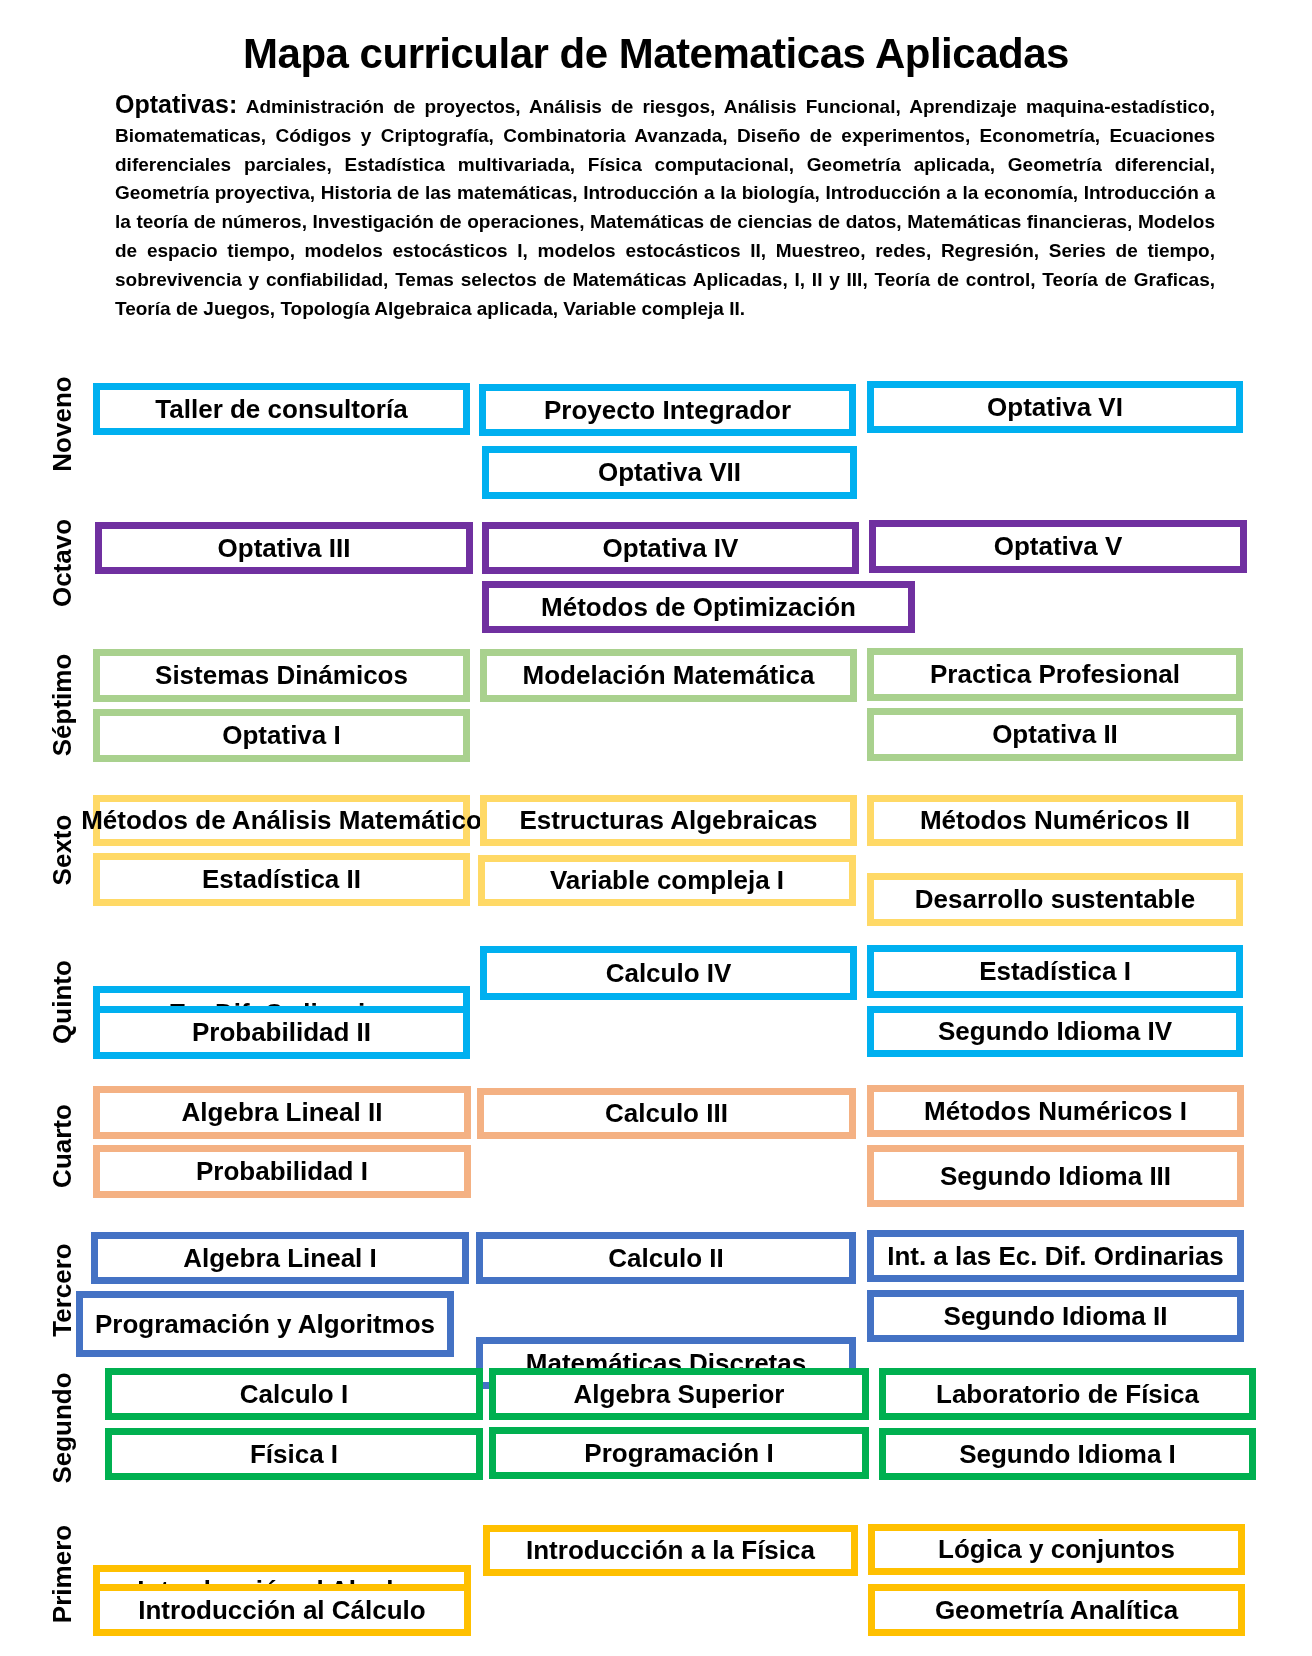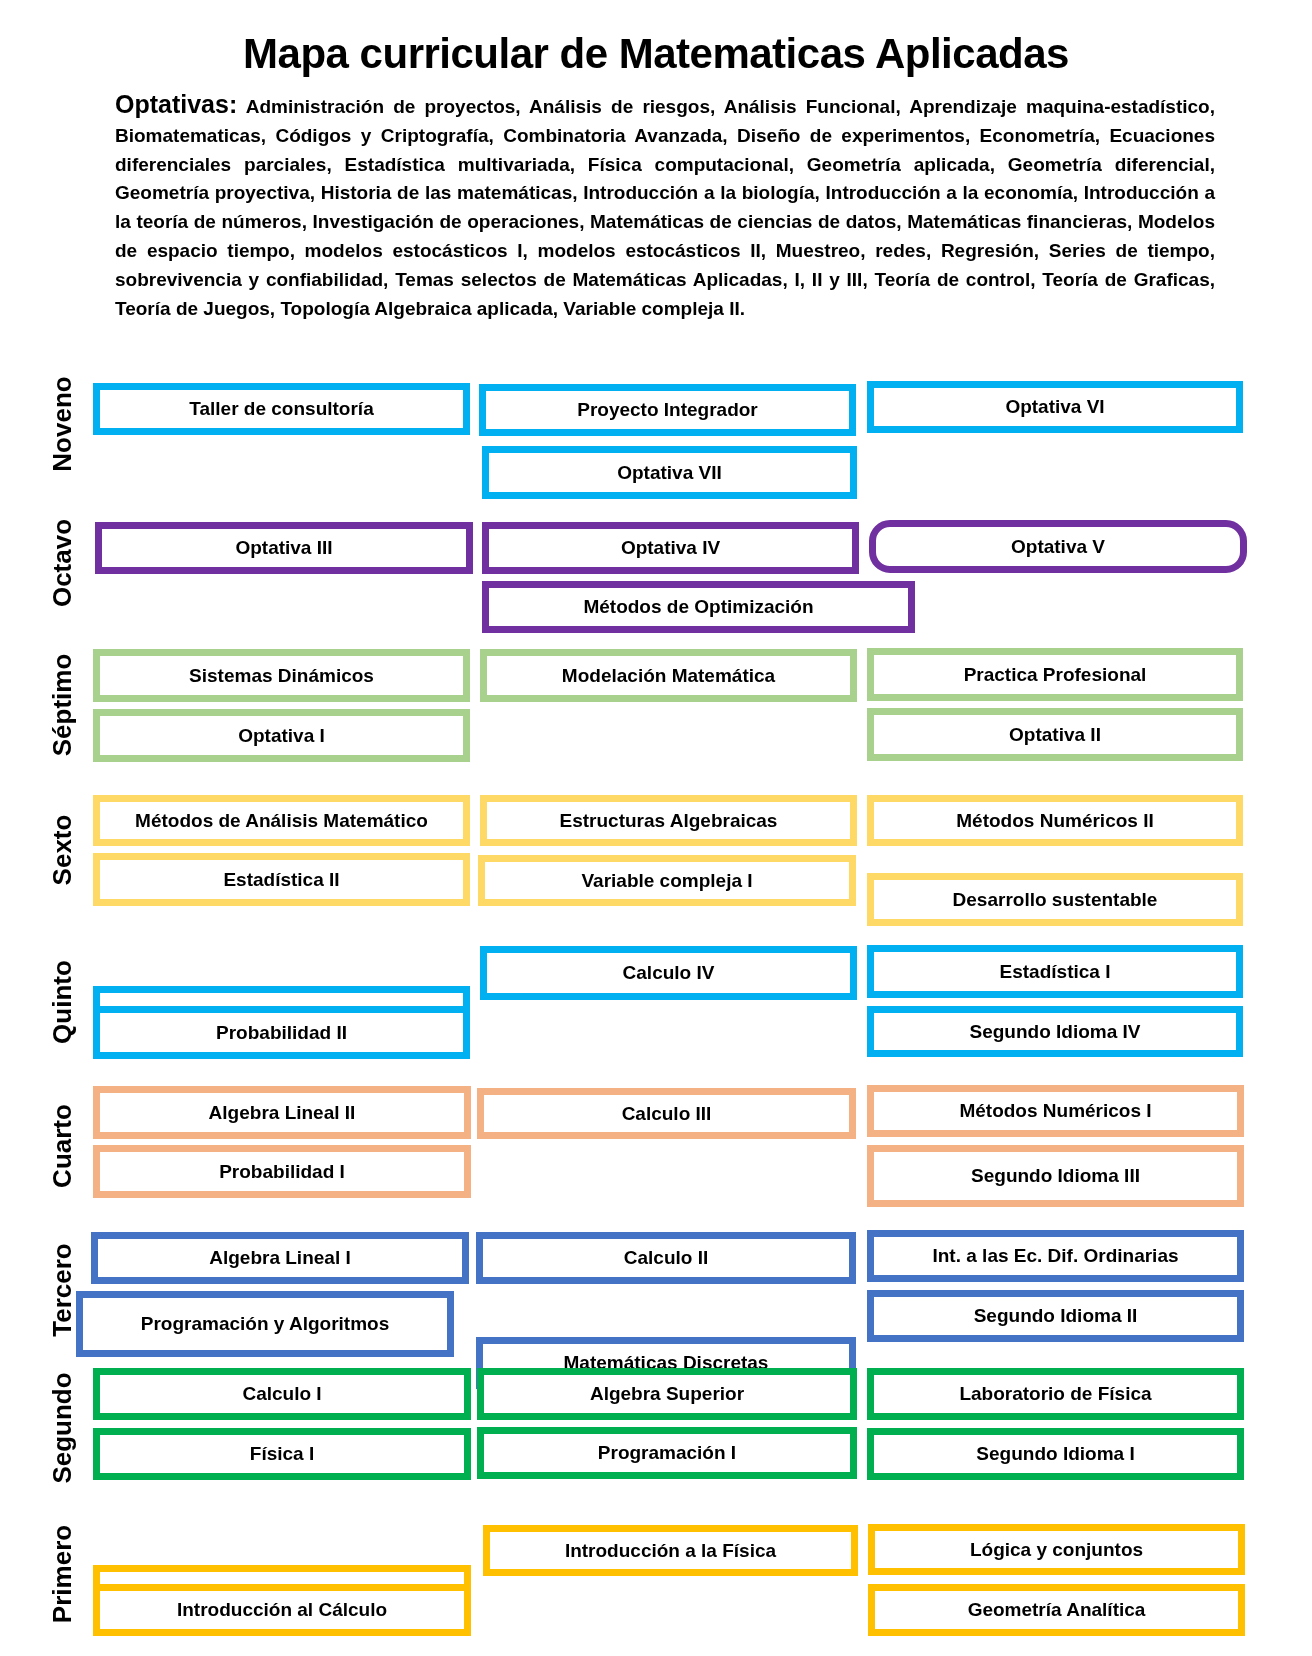--- a/index.html
+++ b/index.html
@@ -7,48 +7,48 @@
          font-family:"Liberation Sans","DejaVu Sans",sans-serif; color:#000; }
   .title { position:absolute; left:0; top:30px; width:1312px; text-align:center;
            font-size:42px; font-weight:bold; letter-spacing:-0.5px; }
   .optativas { position:absolute; left:115px; top:90px; width:1100px;
                font-size:19px; font-weight:bold; line-height:28.8px; text-align:justify; }
   .optativas .lbl { font-size:25px; }
   .sem-label { position:absolute; font-size:26px; font-weight:bold; white-space:nowrap;
                transform:translate(-50%,-50%) rotate(-90deg); left:62px; }
   .box { position:absolute; box-sizing:border-box; border:7px solid #00b0f0; background:#fff;
          display:flex; align-items:center; justify-content:center;
-         font-size:19px; font-weight:bold; white-space:nowrap; }
+         font-size:26px; font-weight:bold; white-space:nowrap; }
   .c-noveno  { border-color:#00b0f0; }
   .c-octavo  { border-color:#7030a0; }
   .c-septimo { border-color:#a9d18e; }
   .c-sexto   { border-color:#ffd966; }
   .c-quinto  { border-color:#00b0f0; }
   .c-cuarto  { border-color:#f4b183; }
   .c-tercero { border-color:#4472c4; }
-  .c-segundo { border-color:#00b050; }
+  .c-segundo { border-color:#00b050;margin-left:12px; }
   .c-primero { border-color:#ffc000; }
 </style>
 </head>
 <body>
 
 <div class="title">Mapa curricular de Matematicas Aplicadas</div>
 
 <div class="optativas"><span class="lbl">Optativas:</span> <span>Administración de proyectos,  Análisis de riesgos, Análisis Funcional, Aprendizaje maquina-estadístico,  Biomatematicas, Códigos y Criptografía, Combinatoria Avanzada, Diseño de experimentos, Econometría, Ecuaciones diferenciales parciales, Estadística multivariada, Física computacional, Geometría aplicada, Geometría diferencial, Geometría proyectiva, Historia de las matemáticas, Introducción a la biología, Introducción a la economía, Introducción a la teoría de números, Investigación de operaciones, Matemáticas de ciencias de datos, Matemáticas financieras, Modelos de espacio tiempo, modelos estocásticos I, modelos estocásticos II, Muestreo, redes, Regresión, Series de tiempo, sobrevivencia y confiabilidad, Temas selectos de Matemáticas Aplicadas, I, II y III, Teoría de control, Teoría de Graficas, Teoría de Juegos, Topología Algebraica aplicada, Variable compleja II.</span></div>
 
 <div class="sem-label" style="top:424px;">Noveno</div>
 <div class="box c-noveno" style="left:93px;top:383px;width:377px;height:52px;">Taller de consultoría</div>
 <div class="box c-noveno" style="left:479px;top:384px;width:377px;height:52px;">Proyecto Integrador</div>
 <div class="box c-noveno" style="left:867px;top:381px;width:376px;height:52px;">Optativa VI</div>
 <div class="box c-noveno" style="left:482px;top:446px;width:375px;height:53px;">Optativa VII</div>
 
 <div class="sem-label" style="top:563px;">Octavo</div>
 <div class="box c-octavo" style="left:95px;top:522px;width:378px;height:52px;">Optativa III</div>
 <div class="box c-octavo" style="left:482px;top:522px;width:377px;height:52px;">Optativa IV</div>
-<div class="box c-octavo" style="left:869px;top:520px;width:378px;height:53px;border-radius:21px;">Optativa V</div>
+<div class="box c-octavo" style="left:869px;top:520px;width:378px;height:53px;">Optativa V</div>
 <div class="box c-octavo" style="left:482px;top:581px;width:433px;height:52px;">Métodos de Optimización</div>
 
 <div class="sem-label" style="top:705px;">Séptimo</div>
 <div class="box c-septimo" style="left:93px;top:649px;width:377px;height:53px;">Sistemas Dinámicos</div>
 <div class="box c-septimo" style="left:480px;top:649px;width:377px;height:53px;">Modelación Matemática</div>
 <div class="box c-septimo" style="left:867px;top:648px;width:376px;height:53px;">Practica Profesional</div>
 <div class="box c-septimo" style="left:93px;top:709px;width:377px;height:53px;">Optativa I</div>
 <div class="box c-septimo" style="left:867px;top:708px;width:376px;height:53px;">Optativa II</div>
 
 <div class="sem-label" style="top:850px;">Sexto</div>

